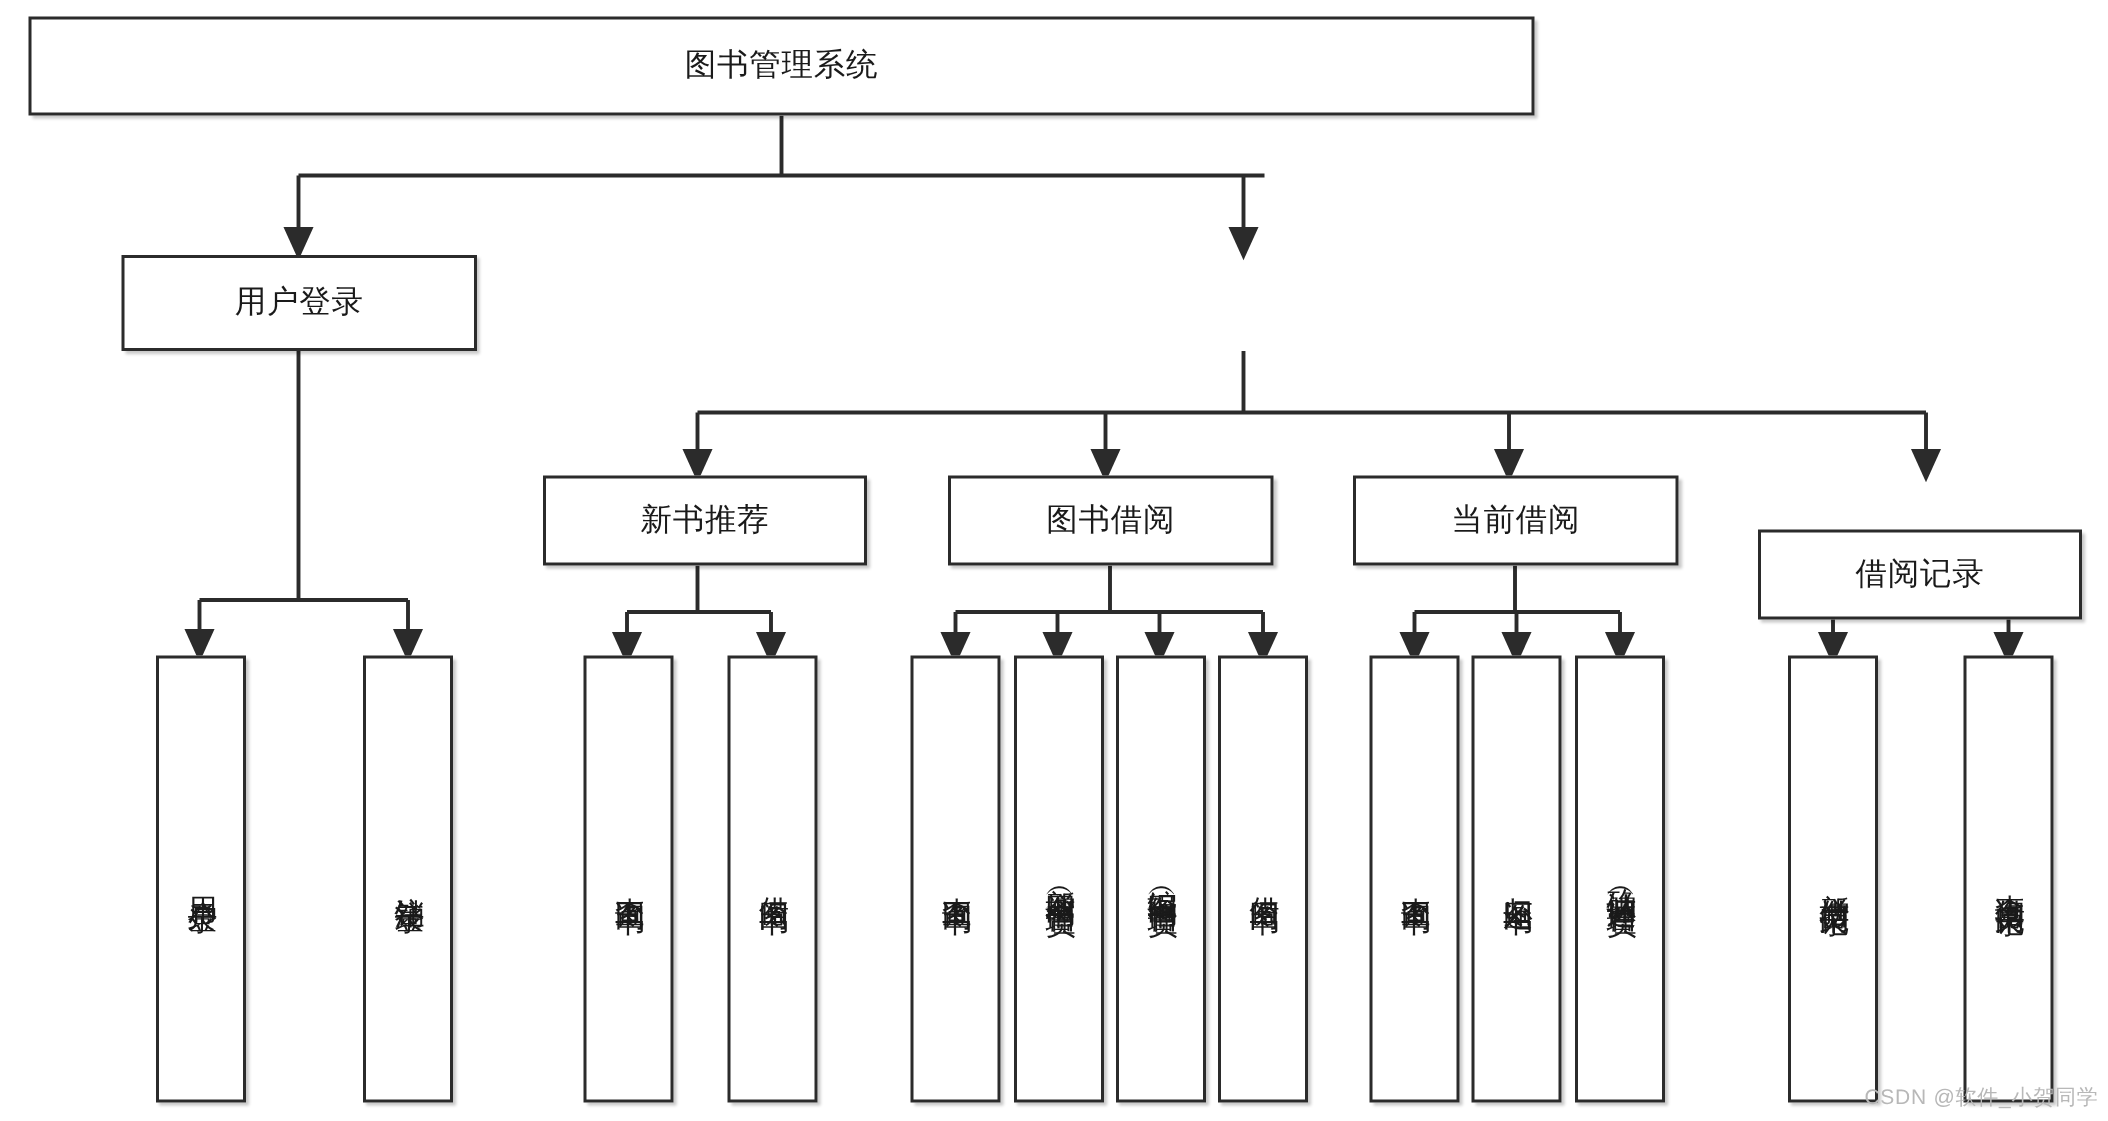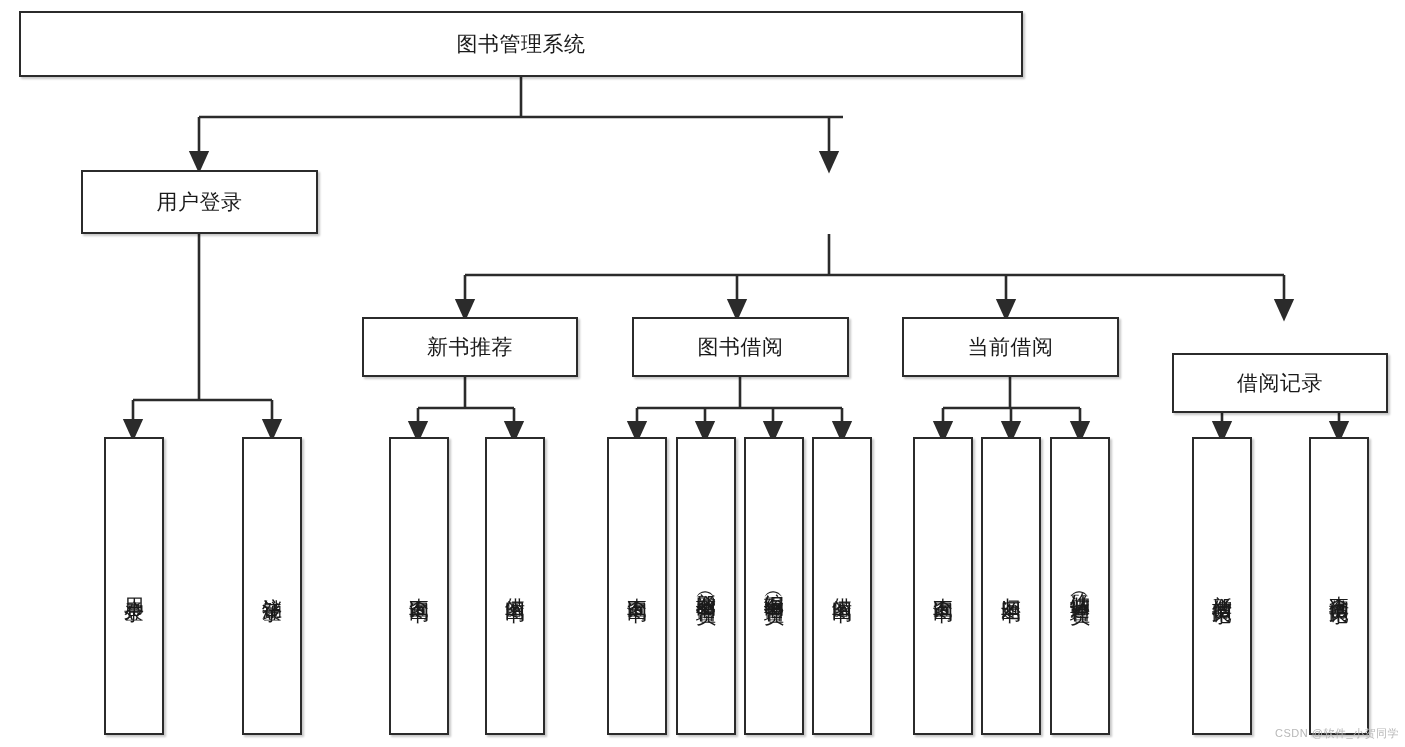--- a/index.html
+++ b/index.html
@@ -56,21 +56,21 @@
     font-size: 20px;
     line-height: 1.35;
     letter-spacing: 2px;
     white-space: normal;
     max-height: 268px;
   }
   #watermark {
     position: absolute;
     right: 6px;
     bottom: 6px;
-    font-size: 11px;
+    font-size: 14px;
     color: #b8b8b8;
     letter-spacing: 0.5px;
     user-select: none;
     white-space: nowrap;
   }
 </style>
 </head>
 <body>
 
 <div id="diagram-root">

